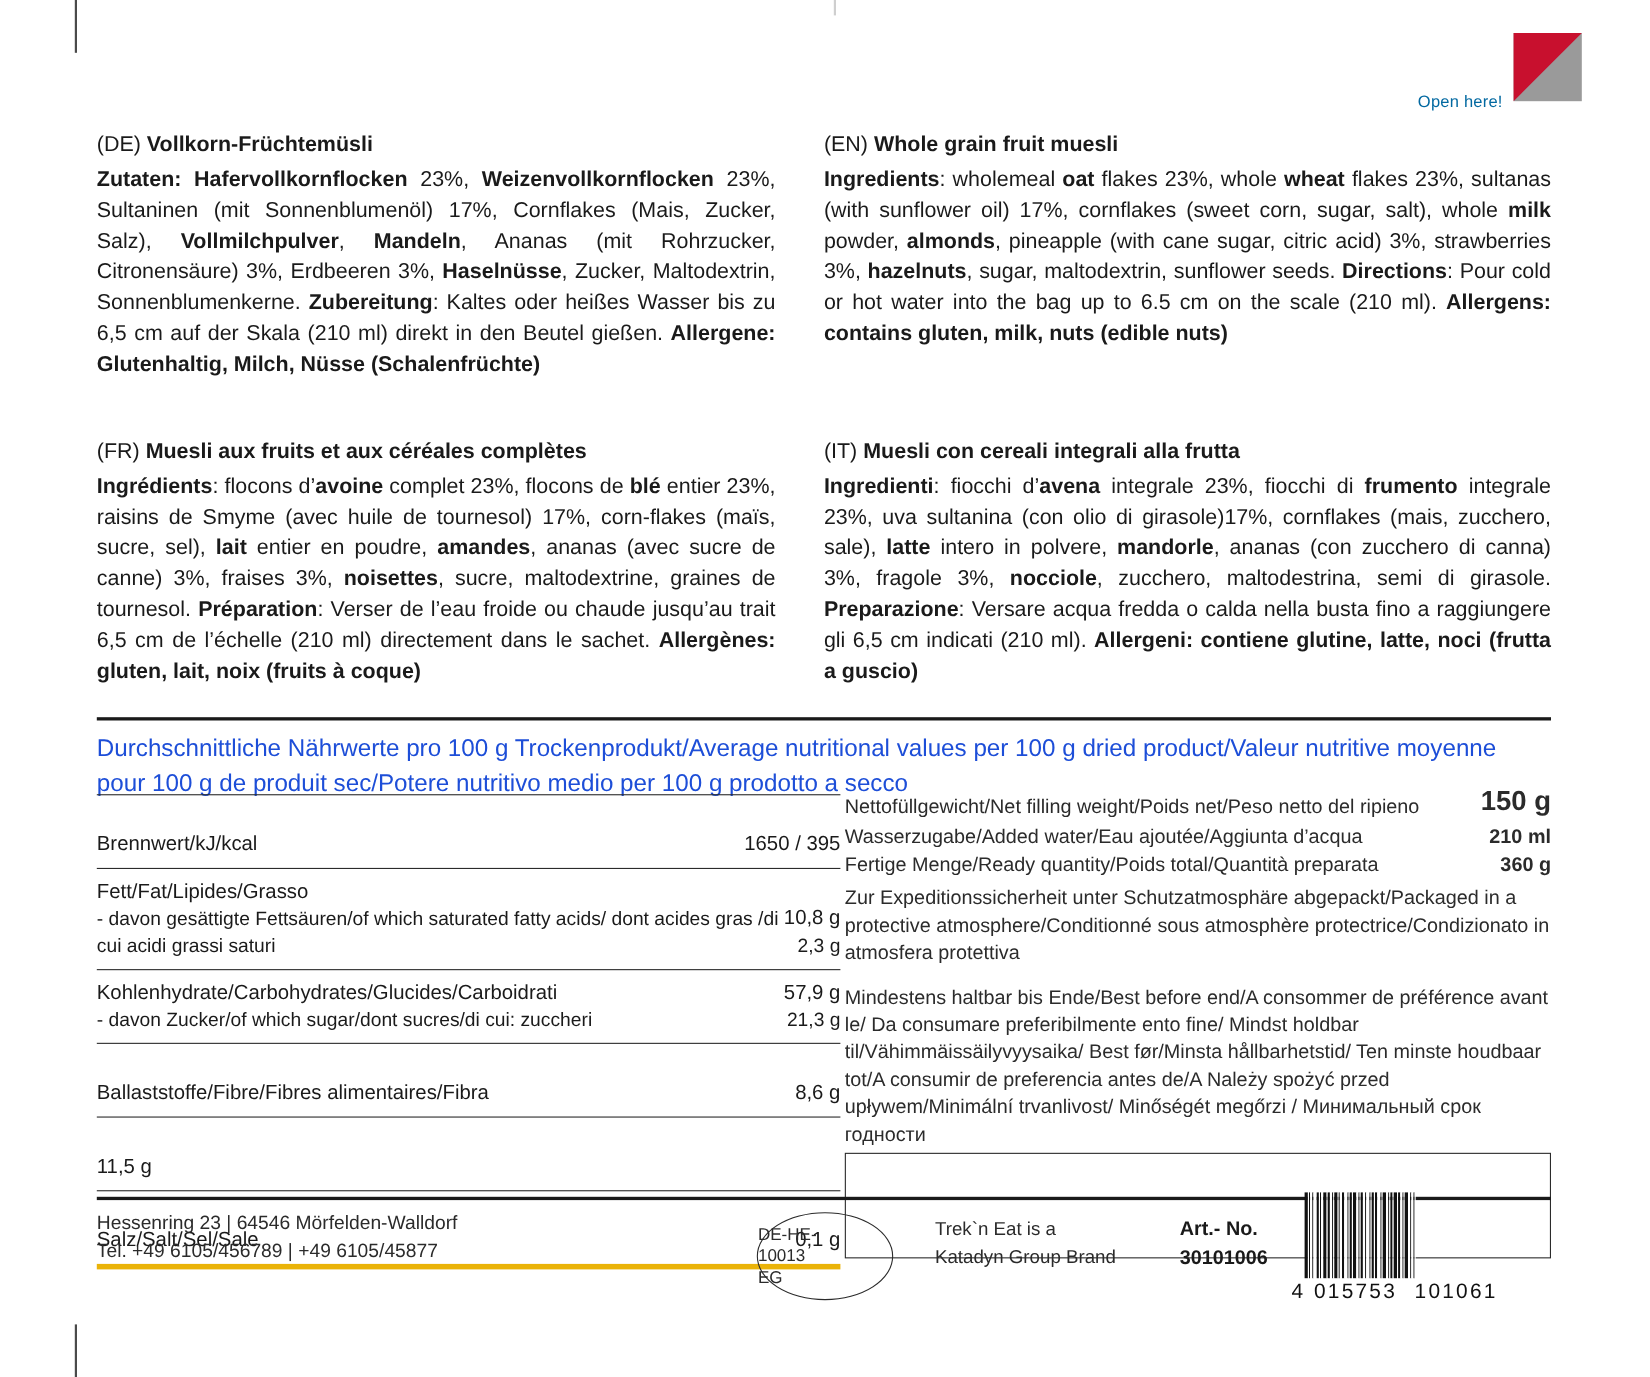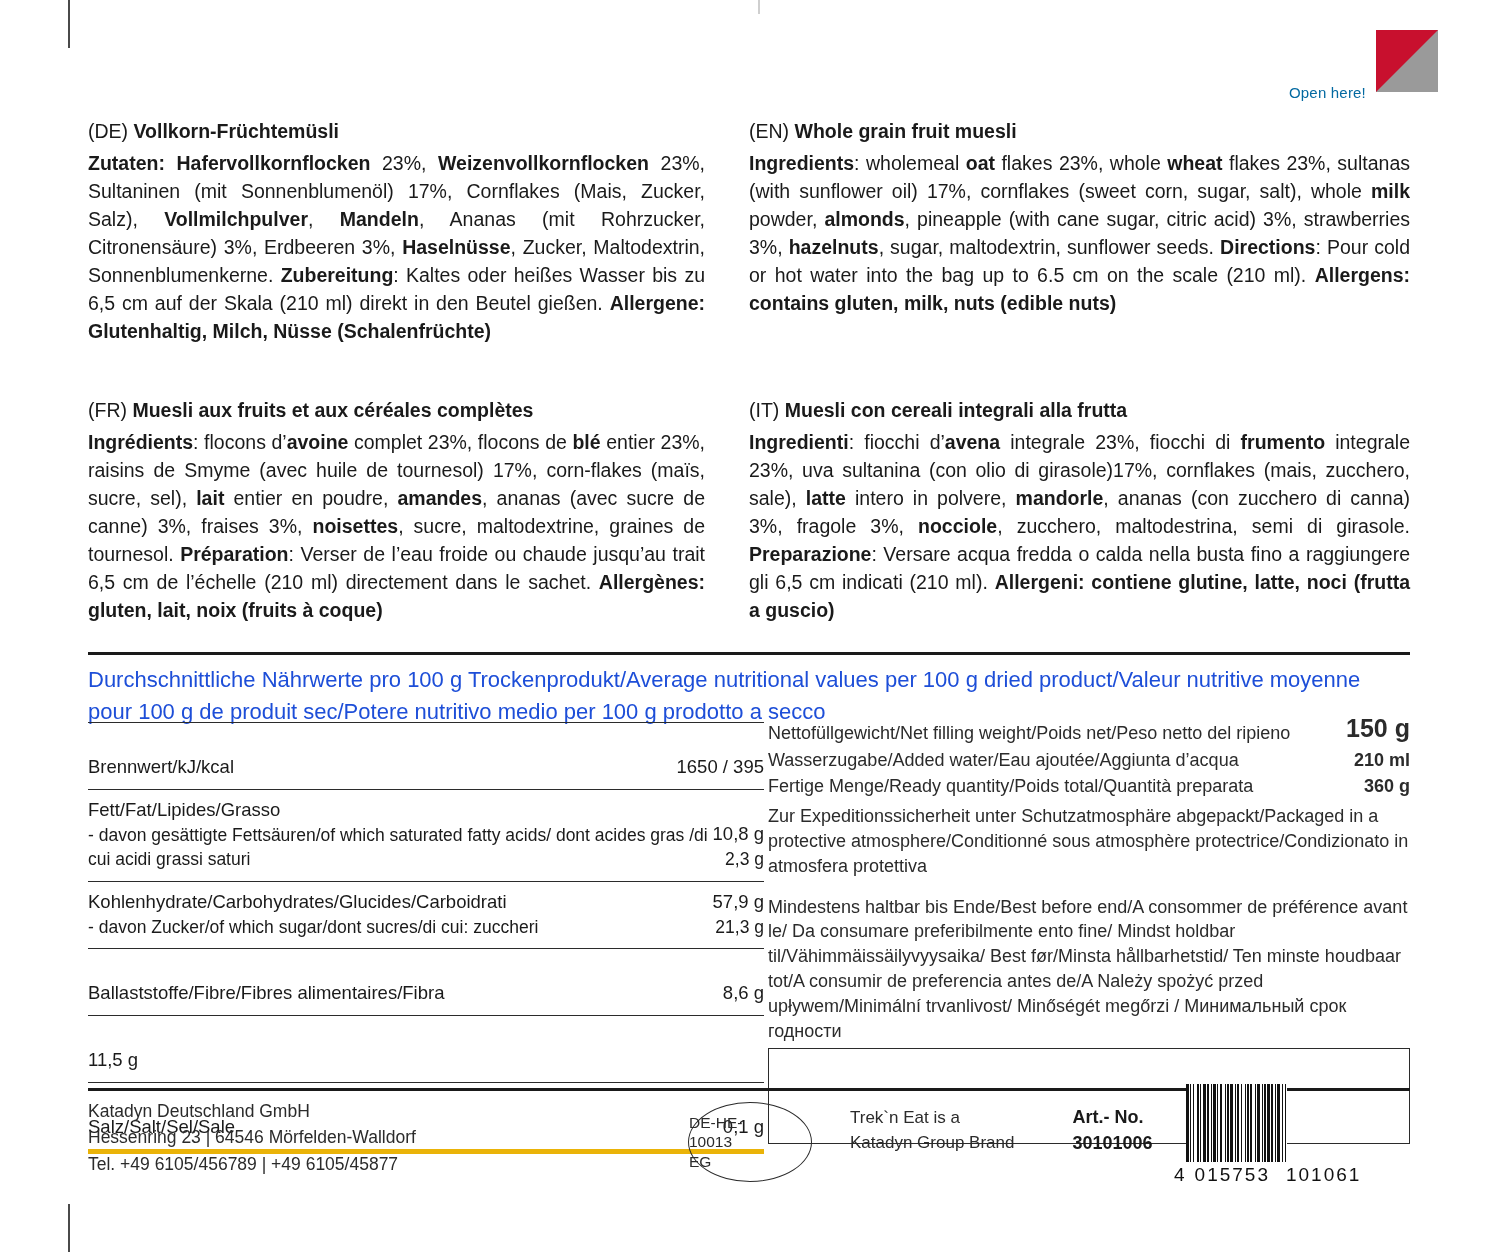--- a/index.html
+++ b/index.html
@@ -343,21 +343,20 @@
   </div>
   <div class="info-para">Zur Expeditionssicherheit unter Schutzatmosphäre abgepackt/Packaged in a protective atmosphere/Conditionné sous atmosphère protectrice/Condizionato in atmosfera protettiva</div>
   <div class="bb-block">Mindestens haltbar bis Ende/Best before end/A consommer de préférence avant le/ Da consumare preferibilmente ento fine/ Mindst holdbar til/Vähimmäissäilyvyysaika/ Best før/Minsta hållbarhetstid/ Ten minste houdbaar tot/A consumir de preferencia antes de/A Należy spożyć przed upływem/Minimální trvanlivost/ Minőségét megőrzi / Минимальный срок годности</div>
   <div class="date-box"></div>
 </div>
 
 <div class="rule" id="rule-bottom"></div>
 
 <div class="footer">
   <div class="addr">
-    <div>Katadyn Deutschland GmbH</div>
     <div>Hessenring 23 | 64546 Mörfelden-Walldorf</div>
     <div>Tel. +49 6105/456789 | +49 6105/45877</div>
   </div>
 
   <div class="oval">
     <span>DE-HE-</span>
     <span>10013</span>
     <span>EG</span>
   </div>
 

